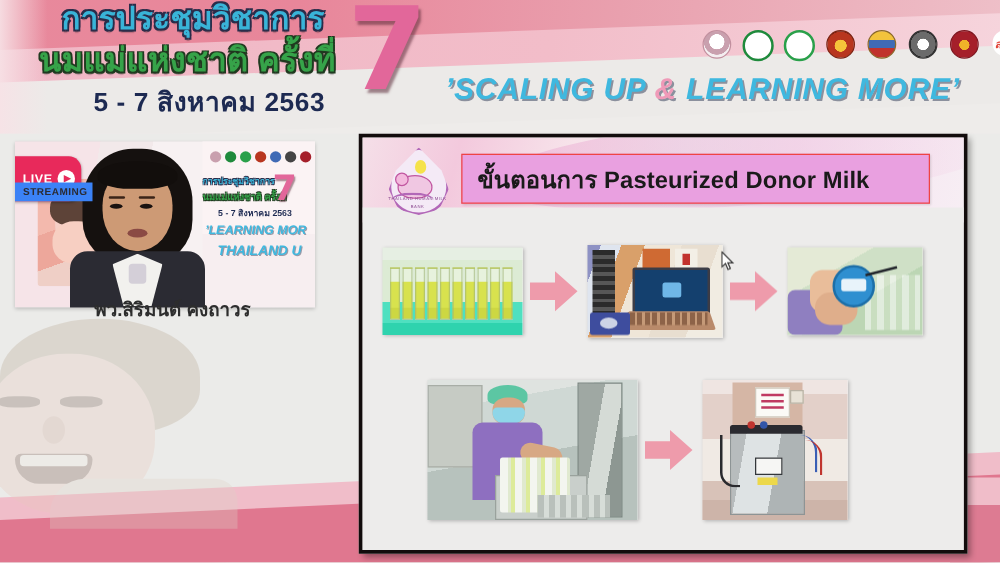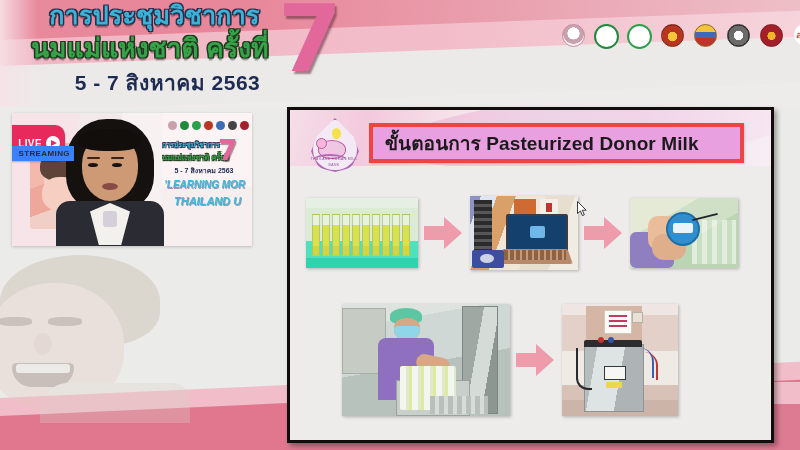--- a/index.html
+++ b/index.html
@@ -168,21 +168,21 @@
   .drop-baby{position:absolute;left:13px;top:24px;width:26px;height:17px;border-radius:50% 50% 46% 46%;
     background:#f0c7e2;border:1.6px solid #c156a0;}
   .drop-babyhead{position:absolute;left:11px;top:22px;width:9px;height:9px;border-radius:50%;
     background:#f3b9dd;border:1.5px solid #c156a0;}
   .drop-hands{position:absolute;left:8px;top:38px;width:34px;height:10px;border-top:2px solid #b268b8;
     border-radius:50% 50% 0 0;}
   .logo-ring{position:absolute;left:2px;top:40px;width:54px;height:17px;
     font-size:3.4px;color:#8e4d92;text-align:center;letter-spacing:.4px;line-height:6px;}
 
   .slide-title{position:absolute;left:79px;top:13px;width:375px;height:40px;
-    background:#e9a0e0;border:4px solid #ef4444;display:flex;align-items:center;padding-left:12px;
+    background:#e9a0e0;border:1px solid #ef4444;display:flex;align-items:center;padding-left:12px;
     box-sizing:border-box;box-shadow:1px 1px 2px rgba(0,0,0,.15);}
   .slide-title span{font-size:19px;font-weight:700;color:#1a1a1a;white-space:nowrap;letter-spacing:.1px;}
 
   
   .row1{position:absolute;left:16px;top:88px;width:455px;height:70px;display:flex;align-items:center;}
   .row2{position:absolute;left:52px;top:192px;width:400px;height:115px;display:flex;align-items:center;}
 
   .photo{position:relative;overflow:hidden;box-shadow:1px 1px 3px rgba(0,0,0,.25);flex:none;}
   .arrow{flex:none;width:40px;height:34px;position:relative;margin:0 6px;}
   .arrow::before{content:"";position:absolute;left:0;top:10px;width:22px;height:14px;background:#ee9bab;}
@@ -295,20 +295,21 @@
     <div class="banner-pinkmain"></div>
     <div class="banner-pinklight"></div>
     <div class="banner-white"></div>
     <div class="banner-leftfade"></div>
 
     <div class="thai-l1">การประชุมวิชาการ</div>
     <div class="thai-l2">นมแม่แห่งชาติ ครั้งที่</div>
     <div class="thai-date">5 - 7 สิงหาคม 2563</div>
     <div class="big-seven">7</div>
 
+    <div class="tagline"><span>’SCALING UP </span><span class="amp">&amp;</span><span> LEARNING MORE’</span></div>
 
     <div class="logorow">
       <div class="logo">
           <i class="mark m1"></i>
         </div>
       <div class="logo">
           <i class="mark m2"></i>
         </div>
       <div class="logo">
           <i class="mark m3"></i>
@@ -368,20 +369,21 @@
 
     <div class="live-badge">
       <span>LIVE</span>
       <span class="live-play"></span>
     </div>
     <div class="streaming-badge">
       <span>STREAMING</span>
     </div>
   </div>
 
+  <div class="speaker-name">พว.สิริมนต์  คงถาวร</div>
 
   <div class="slide">
     <div class="slide-topart">
       <div class="slide-swoosh"></div>
     </div>
     <div class="slide-body"></div>
 
     <div class="milk-logo">
       <div class="drop"></div>
       <div class="drop-yellow"></div>

